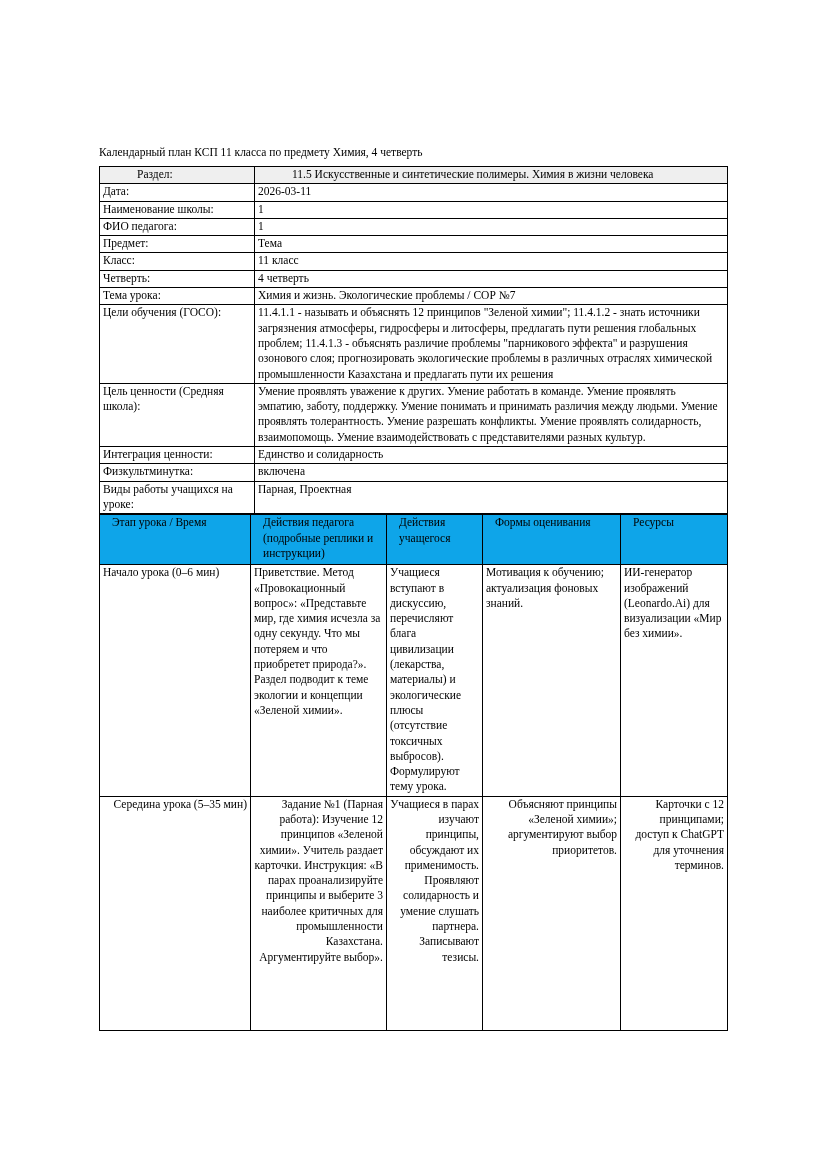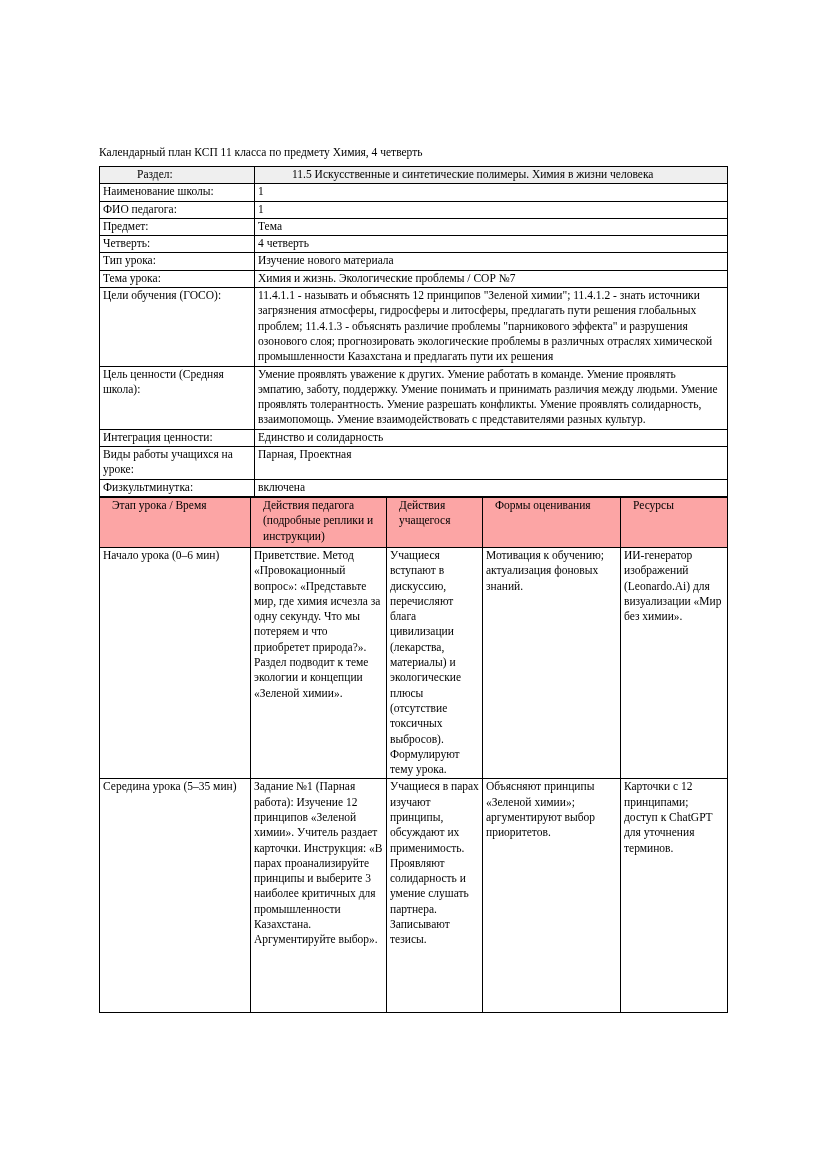--- a/index.html
+++ b/index.html
@@ -63,86 +63,90 @@
   #info-table col.c-value { width: 473px; }
   #info-table tr.shaded td { background: #efefef; padding-left: 37px; }
   #info-table td { height: 15px; }
 
   
   #lesson-table col.c1 { width: 151px; }
   #lesson-table col.c2 { width: 136px; }
   #lesson-table col.c3 { width: 96px; }
   #lesson-table col.c4 { width: 138px; }
   #lesson-table col.c5 { width: 107px; }
-  #lesson-table thead td { background: #fca5a5; height: 48px; vertical-align: top; padding-left: 12px; }
+  #lesson-table thead td { background: #0ea5e9; height: 48px; vertical-align: top; padding-left: 12px; }
   #lesson-table tbody td.stage { }
   #lesson-table tbody tr.row-begin td { height: 218px; }
-  #lesson-table tbody tr.row-middle td { height: 232px; }
+  #lesson-table tbody tr.row-middle td { height: 232px; text-align: right; }
 </style>
 </head>
 <body>
 
 <div class="page">
   <div class="content">
 
     <p class="doc-title">Календарный план КСП 11 класса по предмету Химия, 4 четверть</p>
 
     <table class="grid" id="info-table">
       <colgroup>
         <col class="c-label">
         <col class="c-value">
       </colgroup>
       <tbody>
         <tr class="shaded">
           <td>Раздел:</td>
           <td>11.5 Искусственные и синтетические полимеры. Химия в жизни человека</td>
         </tr>
         <tr>
+          <td>Дата:</td>
+          <td>2026-03-11</td>
+        </tr>
+        <tr>
           <td>Наименование школы:</td>
           <td>1</td>
         </tr>
         <tr>
           <td>ФИО педагога:</td>
           <td>1</td>
         </tr>
         <tr>
           <td>Предмет:</td>
           <td>Тема</td>
         </tr>
         <tr>
+          <td>Класс:</td>
+          <td>11 класс</td>
+        </tr>
+        <tr>
           <td>Четверть:</td>
           <td>4 четверть</td>
-        </tr>
-        <tr>
-          <td>Тип урока:</td>
-          <td>Изучение нового материала</td>
         </tr>
         <tr>
           <td>Тема урока:</td>
           <td>Химия и жизнь. Экологические проблемы / СОР №7</td>
         </tr>
         <tr>
           <td>Цели обучения (ГОСО):</td>
           <td>11.4.1.1 - называть и объяснять 12 принципов "Зеленой химии"; 11.4.1.2 - знать источники загрязнения атмосферы, гидросферы и литосферы, предлагать пути решения глобальных проблем; 11.4.1.3 - объяснять различие проблемы "парникового эффекта" и разрушения озонового слоя; прогнозировать экологические проблемы в различных отраслях химической промышленности Казахстана и предлагать пути их решения</td>
         </tr>
         <tr>
           <td>Цель ценности (Средняя школа):</td>
           <td>Умение проявлять уважение к других. Умение работать в команде. Умение проявлять эмпатию, заботу, поддержку. Умение понимать и принимать различия между людьми. Умение проявлять толерантность. Умение разрешать конфликты. Умение проявлять солидарность, взаимопомощь. Умение взаимодействовать с представителями разных культур.</td>
         </tr>
         <tr>
           <td>Интеграция ценности:</td>
           <td>Единство и солидарность</td>
         </tr>
         <tr>
+          <td>Физкультминутка:</td>
+          <td>включена</td>
+        </tr>
+        <tr>
           <td>Виды работы учащихся на уроке:</td>
           <td>Парная, Проектная</td>
-        </tr>
-        <tr>
-          <td>Физкультминутка:</td>
-          <td>включена</td>
         </tr>
       </tbody>
     </table>
 
 
     <table class="grid" id="lesson-table">
       <colgroup>
         <col class="c1">
           <col class="c2">
           <col class="c3">

